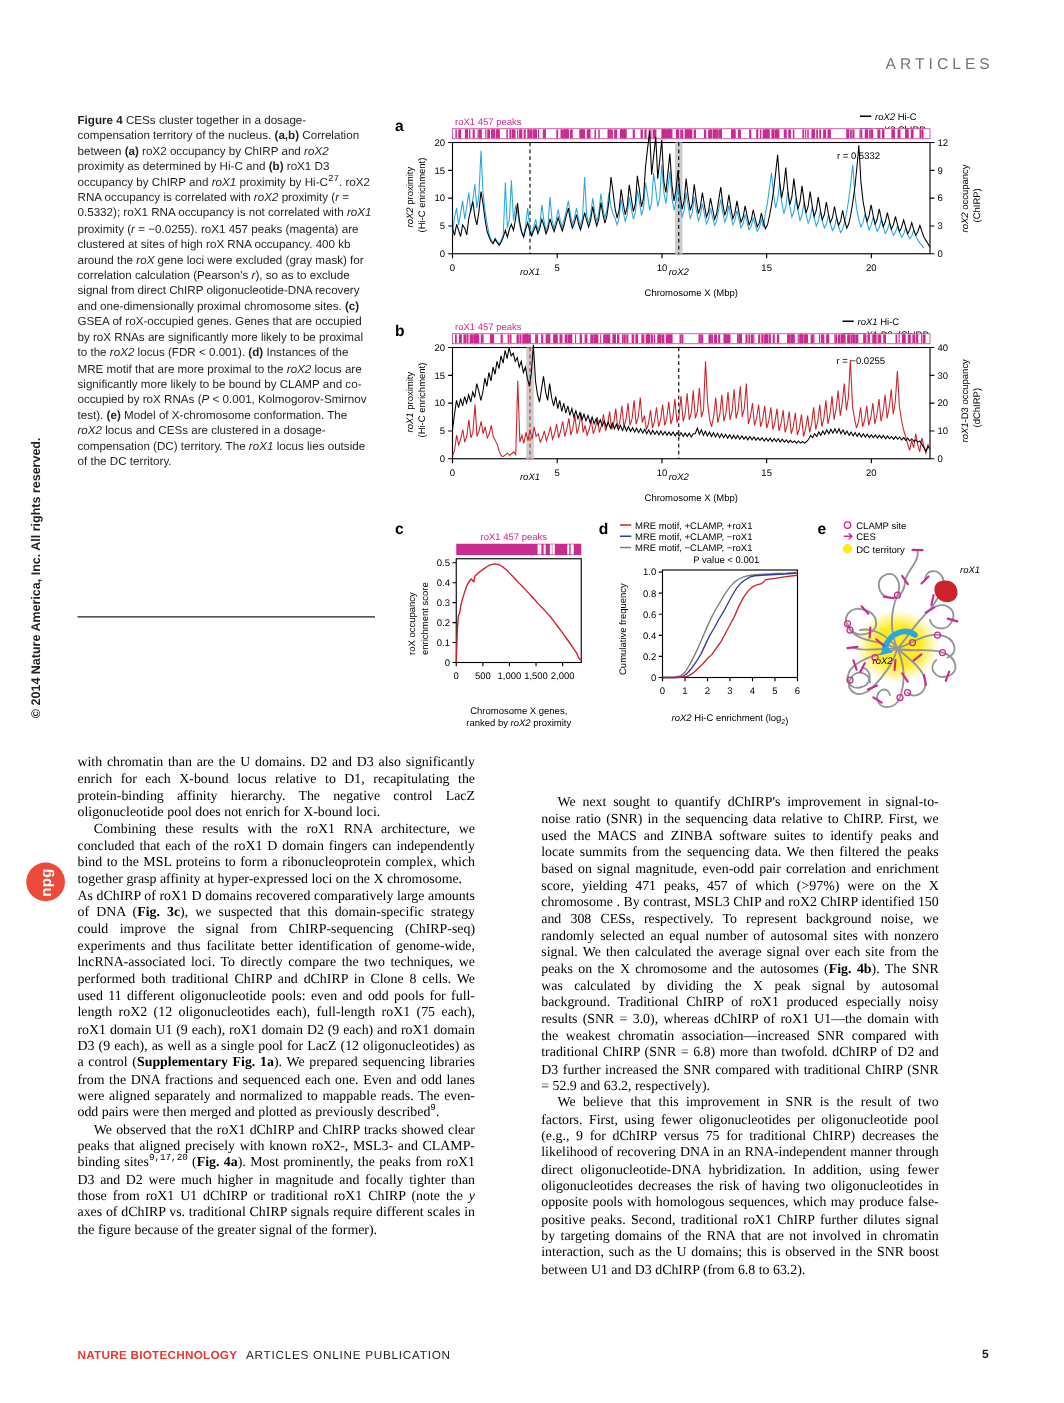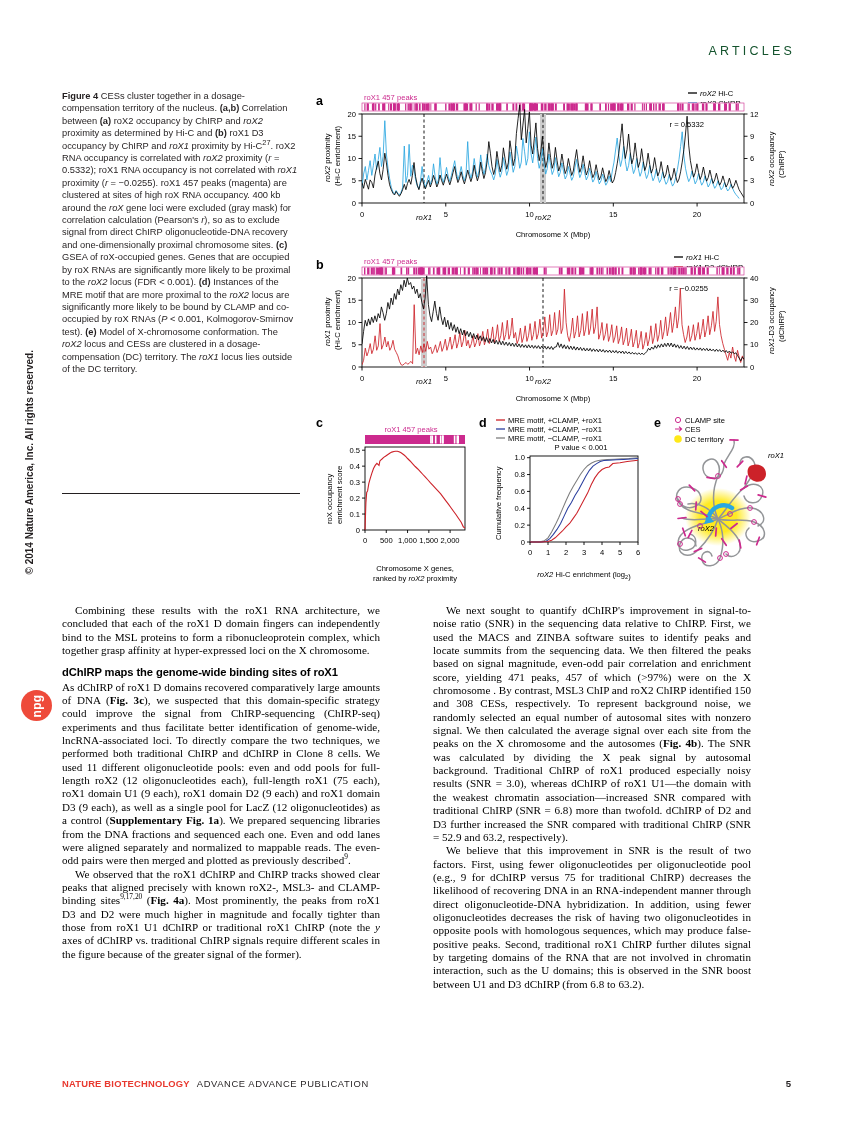--- a/index.html
+++ b/index.html
@@ -6,21 +6,21 @@
   body{
     width:851px;height:1122px;background:#ffffff;position:relative;
     font-family:"Liberation Serif",serif;color:#000;overflow:hidden;
   }
   .page{position:absolute;inset:0;}
 
   
   .articles-head{
     position:absolute;right:56px;top:44px;
     font-family:"Liberation Sans",sans-serif;
-    font-size:12.5px;letter-spacing:3.2px;color:#14532d;font-weight:400;
+    font-size:12.5px;letter-spacing:3.2px;color:#737373;font-weight:400;
   }
 
   
   .vert-copy{
     position:absolute;left:24px;top:350px;
     transform-origin:left top;transform:rotate(-90deg) translate(-100%,0);
     white-space:nowrap;
     font-family:"Liberation Sans",sans-serif;font-size:10px;font-weight:700;color:#231f20;
   }
   .npg-logo{
@@ -51,23 +51,23 @@
     font-family:"Liberation Serif",serif;color:#000;
   }
   .col p{margin:0;text-indent:13px;}
   .col p.noind{text-indent:0;}
   .col h3{
     margin:9px 0 1px 0;font-size:11.2px;font-family:"Liberation Sans",sans-serif;
     font-weight:700;letter-spacing:-.1px;
   }
   .col i{font-style:italic;}
   .col b{font-weight:700;}
-  sup{font-size:7.4px;vertical-align:super;line-height:0;}
+  sup{font-size:7.4px;vertical-align:super;line-height:0;font-family:Liberation Mono, monospace;}
   #col-left{left:62px;top:604px;}
-  #col-right{left:433px;top:604px;}
+  #col-right{left:433px;top:636px;}
 
   
   .footer{
     position:absolute;left:62px;bottom:33px;
     font-family:"Liberation Sans",sans-serif;font-size:9.4px;letter-spacing:.2px;
   }
   .footer .nb{color:#e8392f;font-weight:700;margin-top:32px;}
   .footer .adv{color:#231f20;margin-left:7px;letter-spacing:.6px;}
   .pageno{
     position:absolute;right:60px;bottom:33px;
@@ -774,29 +774,29 @@
           <path d="M62.34862297099063,114.01522120763302 L61.65137702900937,121.98477879236698" stroke="#cc2a8e" stroke-width="1.7" stroke-linecap="round"></path>
           <path d="M83.1520430144269,109.53735409869736 L76.8479569855731,114.46264590130264" stroke="#cc2a8e" stroke-width="1.7" stroke-linecap="round"></path>
           <circle cx="46" cy="112" r="2.4" fill="none" stroke="#cc2a8e" stroke-width="1"></circle>
           <path d="M72.236771613883,131.31615029022018 L67.763228386117,124.68384970977984" stroke="#cc2a8e" stroke-width="1.7" stroke-linecap="round"></path>
           <path d="M91.10019578262454,69.89748025914093 L92.89980421737546,62.10251974085906" stroke="#cc2a8e" stroke-width="1.7" stroke-linecap="round"></path>
         </g>
     </svg>
   </div>
 
   <div class="col" id="col-left">
+    <p class="noind">with chromatin than are the U domains. D2 and D3 also significantly enrich for each X-bound locus relative to D1, recapitulating the protein-binding affinity hierarchy. The negative control LacZ oligonucleotide pool does not enrich for X-bound loci.</p>
     <p>Combining these results with the roX1 RNA architecture, we concluded that each of the roX1 D domain fingers can independently bind to the MSL proteins to form a ribonucleoprotein complex, which together grasp affinity at hyper-expressed loci on the X chromosome.</p>
-    <h3>dChIRP maps the genome-wide binding sites of roX1</h3>
     <p class="noind">As dChIRP of roX1 D domains recovered comparatively large amounts of DNA (<b>Fig. 3c</b>), we suspected that this domain-specific strategy could improve the signal from ChIRP-sequencing (ChIRP-seq) experiments and thus facilitate better identification of genome-wide, lncRNA-associated loci. To directly compare the two techniques, we performed both traditional ChIRP and dChIRP in Clone 8 cells. We used 11 different oligonucleotide pools: even and odd pools for full-length roX2 (12 oligonucleotides each), full-length roX1 (75 each), roX1 domain U1 (9 each), roX1 domain D2 (9 each) and roX1 domain D3 (9 each), as well as a single pool for LacZ (12 oligonucleotides) as a control (<b>Supplementary Fig. 1a</b>). We prepared sequencing libraries from the DNA fractions and sequenced each one. Even and odd lanes were aligned separately and normalized to mappable reads. The even-odd pairs were then merged and plotted as previously described<sup>9</sup>.</p>
     <p>We observed that the roX1 dChIRP and ChIRP tracks showed clear peaks that aligned precisely with known roX2-, MSL3- and CLAMP-binding sites<sup>9,17,20</sup> (<b>Fig. 4a</b>). Most prominently, the peaks from roX1 D3 and D2 were much higher in magnitude and focally tighter than those from roX1 U1 dChIRP or traditional roX1 ChIRP (note the <i>y</i> axes of dChIRP vs. traditional ChIRP signals require different scales in the figure because of the greater signal of the former).</p>
   </div>
 
   <div class="col" id="col-right">
     <p>We next sought to quantify dChIRP's improvement in signal-to-noise ratio (SNR) in the sequencing data relative to ChIRP. First, we used the MACS and ZINBA software suites to identify peaks and locate summits from the sequencing data. We then filtered the peaks based on signal magnitude, even-odd pair correlation and enrichment score, yielding 471 peaks, 457 of which (&gt;97%) were on the X chromosome . By contrast, MSL3 ChIP and roX2 ChIRP identified 150 and 308 CESs, respectively. To represent background noise, we randomly selected an equal number of autosomal sites with nonzero signal. We then calculated the average signal over each site from the peaks on the X chromosome and the autosomes (<b>Fig. 4b</b>). The SNR was calculated by dividing the X peak signal by autosomal background. Traditional ChIRP of roX1 produced especially noisy results (SNR = 3.0), whereas dChIRP of roX1 U1—the domain with the weakest chromatin association—increased SNR compared with traditional ChIRP (SNR = 6.8) more than twofold. dChIRP of D2 and D3 further increased the SNR compared with traditional ChIRP (SNR = 52.9 and 63.2, respectively).</p>
     <p>We believe that this improvement in SNR is the result of two factors. First, using fewer oligonucleotides per oligonucleotide pool (e.g., 9 for dChIRP versus 75 for traditional ChIRP) decreases the likelihood of recovering DNA in an RNA-independent manner through direct oligonucleotide-DNA hybridization. In addition, using fewer oligonucleotides decreases the risk of having two oligonucleotides in opposite pools with homologous sequences, which may produce false-positive peaks. Second, traditional roX1 ChIRP further dilutes signal by targeting domains of the RNA that are not involved in chromatin interaction, such as the U domains; this is observed in the SNR boost between U1 and D3 dChIRP (from 6.8 to 63.2).</p>
   </div>
 
   <div class="footer">
-    <span class="nb">NATURE BIOTECHNOLOGY</span><span class="adv">ADVANCE ADVANCE PUBLICATION</span>
+    <span class="nb">NATURE BIOTECHNOLOGY</span><span class="adv">ARTICLES ONLINE PUBLICATION</span>
   </div>
   <div class="pageno">5</div>
 
 </div>
 
 </body></html>

